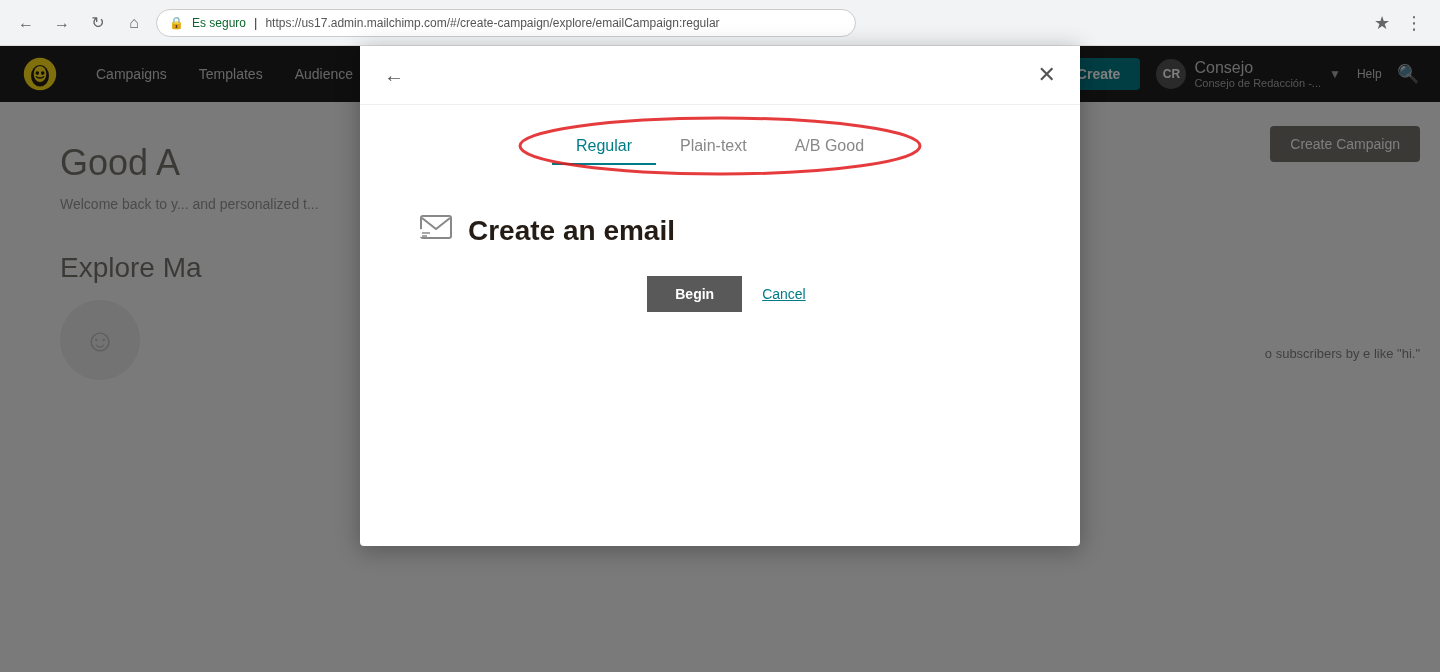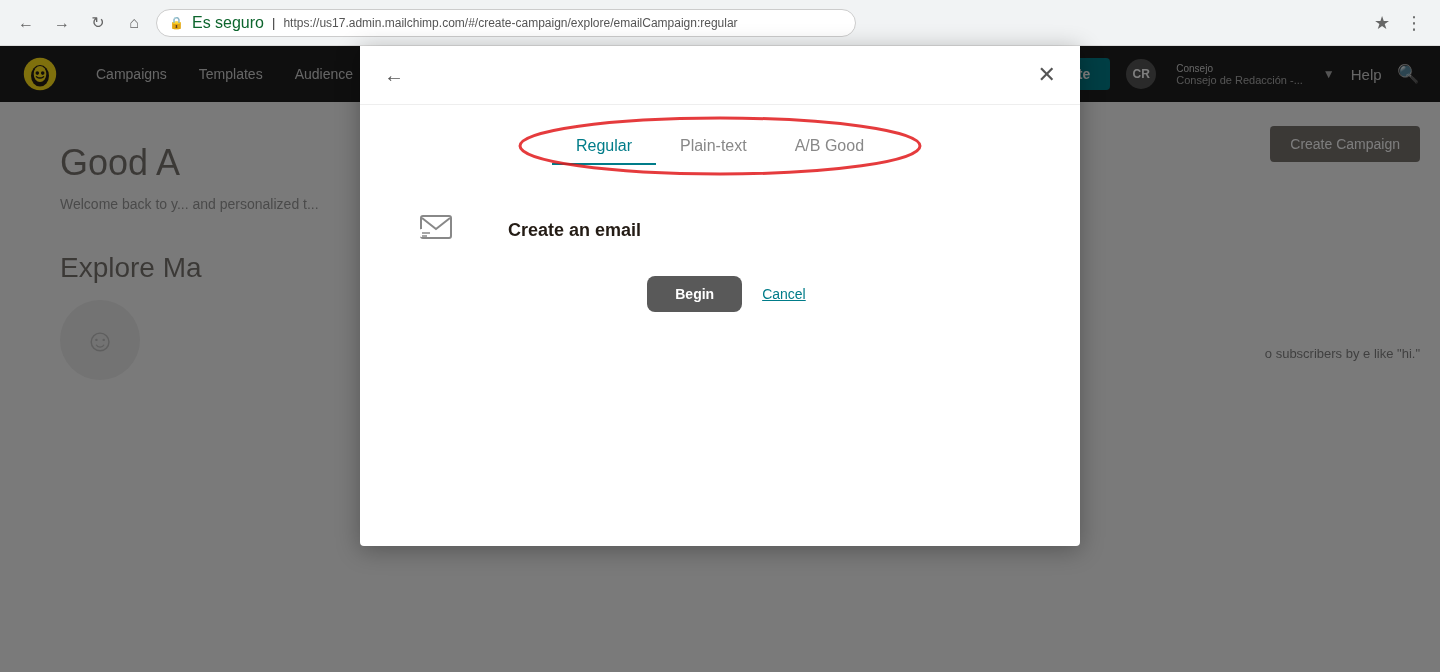--- a/index.html
+++ b/index.html
@@ -33,21 +33,21 @@
       background: white;
       display: flex;
       align-items: center;
       padding: 0 12px;
       gap: 8px;
       font-size: 13px;
       color: #333;
       max-width: 700px;
     }
     .lock-icon { color: #1a73e8; font-size: 12px; }
-    .secure-label { color: #0d652d; font-size: 16px; font-weight: 500; }
+    .secure-label { color: #0d652d; font-size: 12px; font-weight: 500; }
     .url-text { color: #555; font-size: 12px; }
     .browser-actions { margin-left: auto; display: flex; gap: 4px; align-items: center; }
     .star-btn, .more-btn {
       background: transparent; border: none; cursor: pointer;
       color: #666; font-size: 18px; width: 28px; height: 28px;
       display: flex; align-items: center; justify-content: center;
     }
 
     
     .app-bg {
@@ -90,24 +90,24 @@
     .create-btn {
       background: #007c89;
       color: white;
       border: none;
       padding: 8px 20px;
       border-radius: 4px;
       font-size: 14px;
       font-weight: 600;
       cursor: pointer;
     }
-    .mc-nav-right .help-link { color: #ccc; font-size: 15px; cursor: pointer; }
+    .mc-nav-right .help-link { color: #ccc; font-size: 12px; cursor: pointer; }
     .mc-nav-right .search-icon { color: #ccc; font-size: 18px; cursor: pointer; }
     .account-area {
-      display: flex; align-items: center; gap: 20px;
+      display: flex; align-items: center; gap: 8px;
       color: #ccc; font-size: 12px; cursor: pointer;
     }
     .account-avatar {
       width: 30px; height: 30px; border-radius: 50%;
       background: #555;
       display: flex; align-items: center; justify-content: center;
       color: white; font-size: 12px; font-weight: bold;
     }
 
     
@@ -204,24 +204,23 @@
       display: flex;
       align-items: center;
       gap: 16px;
       margin-bottom: 16px;
     }
     .email-icon {
       color: #888;
       font-size: 28px;
     }
     .email-title {
-      font-size: 18px;
+      font-size: 28px;
       font-weight: 700;
       color: #241c15;
-      margin-left: 40px;
     }
     .email-desc {
       font-size: 14px;
       color: #555;
       line-height: 1.6;
       margin-bottom: 28px;
       max-width: 540px;
     }
     .field-label {
       font-size: 13px;
@@ -244,21 +243,21 @@
       justify-content: center;
       align-items: center;
       gap: 20px;
       margin-top: 28px;
     }
     .begin-btn {
       background: #595959;
       color: white;
       border: none;
       padding: 10px 28px;
-      border-radius: 8px;
+      border-radius: 0;
       font-size: 14px;
       font-weight: 600;
       cursor: pointer;
       margin-left: 13px;
     }
     .cancel-link {
       color: #007c89;
       text-decoration: underline;
       font-size: 14px;
       cursor: pointer;
@@ -312,21 +311,21 @@
     <a class="mc-nav-item">Campaigns</a>
     <a class="mc-nav-item">Templates</a>
     <a class="mc-nav-item">Audience</a>
     <a class="mc-nav-item">Reports</a>
     <a class="mc-nav-item">Content</a>
     <div class="mc-nav-right">
       <button class="create-btn">Create</button>
       <div class="account-area">
         <div class="account-avatar">CR</div>
         <div>
-          <div style="font-size:10px;color:#ccc;">Consejo</div>
+          <div style="font-size:16px;color:#ccc;">Consejo</div>
           <div style="font-size:11px;color:#aaa;">Consejo de Redacción -...</div>
         </div>
         <span style="color:#aaa;font-size:12px;">▼</span>
       </div>
       <span class="help-link">Help</span>
       <span class="search-icon">🔍</span>
     </div>
   </div>
 
   <div class="page-content">

